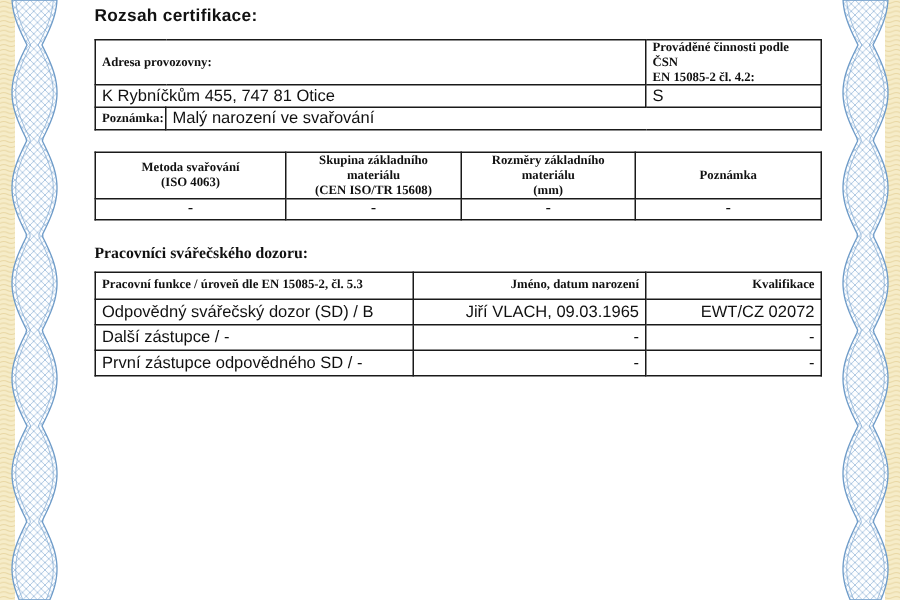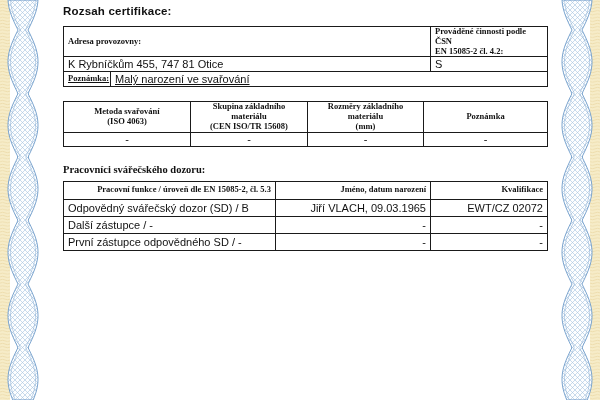--- a/index.html
+++ b/index.html
@@ -21,28 +21,28 @@
   table{border-collapse:collapse;width:484px;table-layout:fixed;}
   td{border:1px solid #1a1a1a;padding:0 4px;vertical-align:middle;overflow:hidden;}
 
   .hserif{font:bold 8.5px/1.15 "Liberation Serif",serif;white-space:pre-line;}
   .data{font:11px "Liberation Sans",sans-serif;}
   .ctr{text-align:center;}
 
   #t1{margin-top:9px;}
   #t1 .r1 td{height:16px;}
   #t1 .r2 td{height:14px;}
-  #t1 .r3 td{height:14px;text-decoration:underline;}
+  #t1 .r3 td{height:14px;}
 
   #t2{margin-top:14px;}
   #t2 .hrow td{height:22px;text-align:center;}
   #t2 .drow td{height:13px;}
 
   #t3{margin-top:6px;}
-  #t3 .hrow td{height:17px;text-align:right;}
+  #t3 .hrow td{height:17px;}
   #t3 td.c2,#t3 td.c3{text-align:right;}
   #t3 .drow td{height:16px;margin-left:24px;}
 </style>
 </head>
 <body>
 
 <svg id="border-left" class="border-svg" viewBox="0 0 45 400" xmlns="http://www.w3.org/2000/svg">
     <defs>
       <pattern id="xh-left" width="5" height="5" patternUnits="userSpaceOnUse">
         <path d="M0 0L5 5M0 5L5 0M2.5 -2.5L7.5 2.5M-2.5 2.5L2.5 7.5" stroke="#a6c2df" stroke-width="0.6" fill="none"></path>

